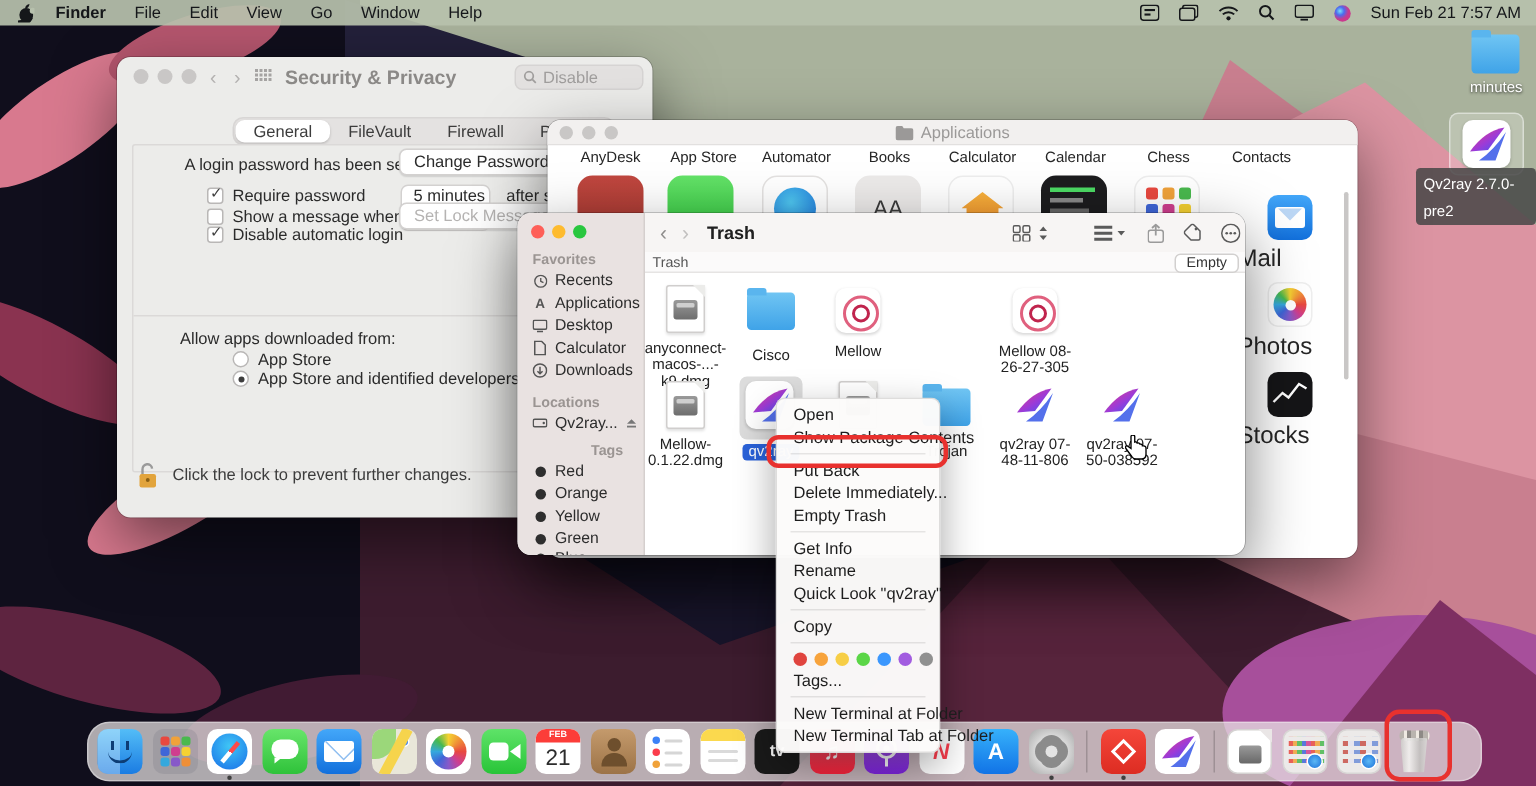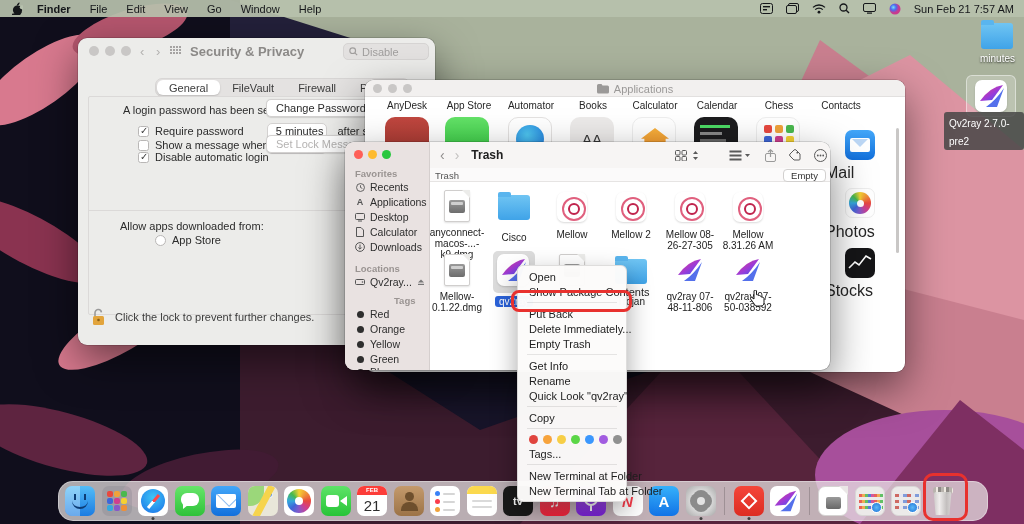--- a/index.html
+++ b/index.html
@@ -362,20 +362,23 @@
     </div>
     <span class="btn disabled" style="position:absolute;left:188px;top:97px;">Set Lock Message...</span>
     <div class="secline" style="left:60px;top:113px;">
       <span class="cb on"></span><span>Disable automatic login</span>
     </div>
     <div class="abs" style="left:11px;top:172px;width:335px;height:1px;background:#dbd9d8;"></div>
     <div class="secline" style="left:42px;top:182px;">Allow apps downloaded from:</div>
     <div class="secline" style="left:77px;top:196px;">
       <span class="radio"></span><span>App Store</span>
     </div>
+    <div class="secline" style="left:77px;top:209px;">
+      <span class="radio on"></span><span>App Store and identified developers</span>
+    </div>
     <div id="seclock">
       <svg width="15" height="18" viewBox="0 0 15 18">
           <path d="M4,8 V5 a3.2,3.2 0 0 1 6.4,-0.6" fill="none" stroke="#9a9a9a" stroke-width="1.6"></path>
           <rect x="2" y="8" width="11" height="9" rx="1.5" fill="#e2a43c"></rect>
           <circle cx="7.5" cy="12" r="1.3" fill="#8a5f13"></circle>
         </svg>
       <span>Click the lock to prevent further changes.</span>
     </div>
   </div>
 
@@ -611,37 +614,25 @@
           <div class="folder"></div>
         </div>
         <div class="lbl">Cisco</div>
       </div>
     <div class="fitem" style="left:198px;top:48px;">
         <div class="ficon">
           <div class="mellow"></div>
         </div>
         <div class="lbl">Mellow</div>
       </div>
-    <div class="fitem" style="left:257px;top:48px;">
-        <div class="ficon">
-          <div class="mellow"></div>
-        </div>
-        <div class="lbl">Mellow 2</div>
-      </div>
     <div class="fitem" style="left:316px;top:48px;">
         <div class="ficon">
           <div class="mellow"></div>
         </div>
         <div class="lbl">Mellow 08-26-27-305</div>
-      </div>
-    <div class="fitem" style="left:374px;top:48px;">
-        <div class="ficon">
-          <div class="mellow"></div>
-        </div>
-        <div class="lbl">Mellow 8.31.26 AM</div>
       </div>
 
     <div class="fitem" style="left:83px;top:112px;">
         <div class="ficon">
           <div class="dmg">
             <div class="disk"></div>
           </div>
         </div>
         <div class="lbl">Mellow-0.1.22.dmg</div>
       </div>

